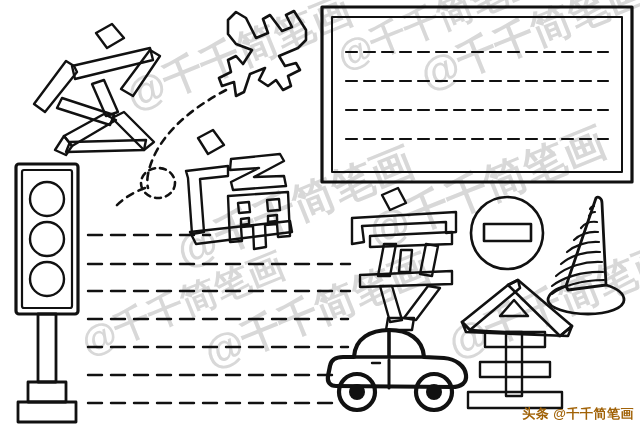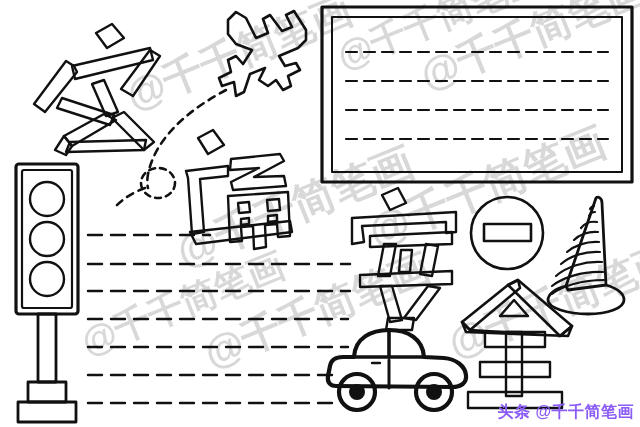--- a/index.html
+++ b/index.html
@@ -47,23 +47,23 @@
     font-weight: bold;
     white-space: nowrap;
     transform-origin: left top;
     user-select: none;
   }
   .credit {
     position: absolute;
     right: 6px;
     bottom: 4px;
     font-family: "Liberation Sans", sans-serif;
-    font-size: 16px;
+    font-size: 13px;
     font-weight: bold;
-    color: #8b5cf6;
+    color: #a16207;
     letter-spacing: 0.5px;
     white-space: nowrap;
   }
 </style>
 </head>
 <body>
 
 <div id="poster">
 
   <div class="wm-layer">

